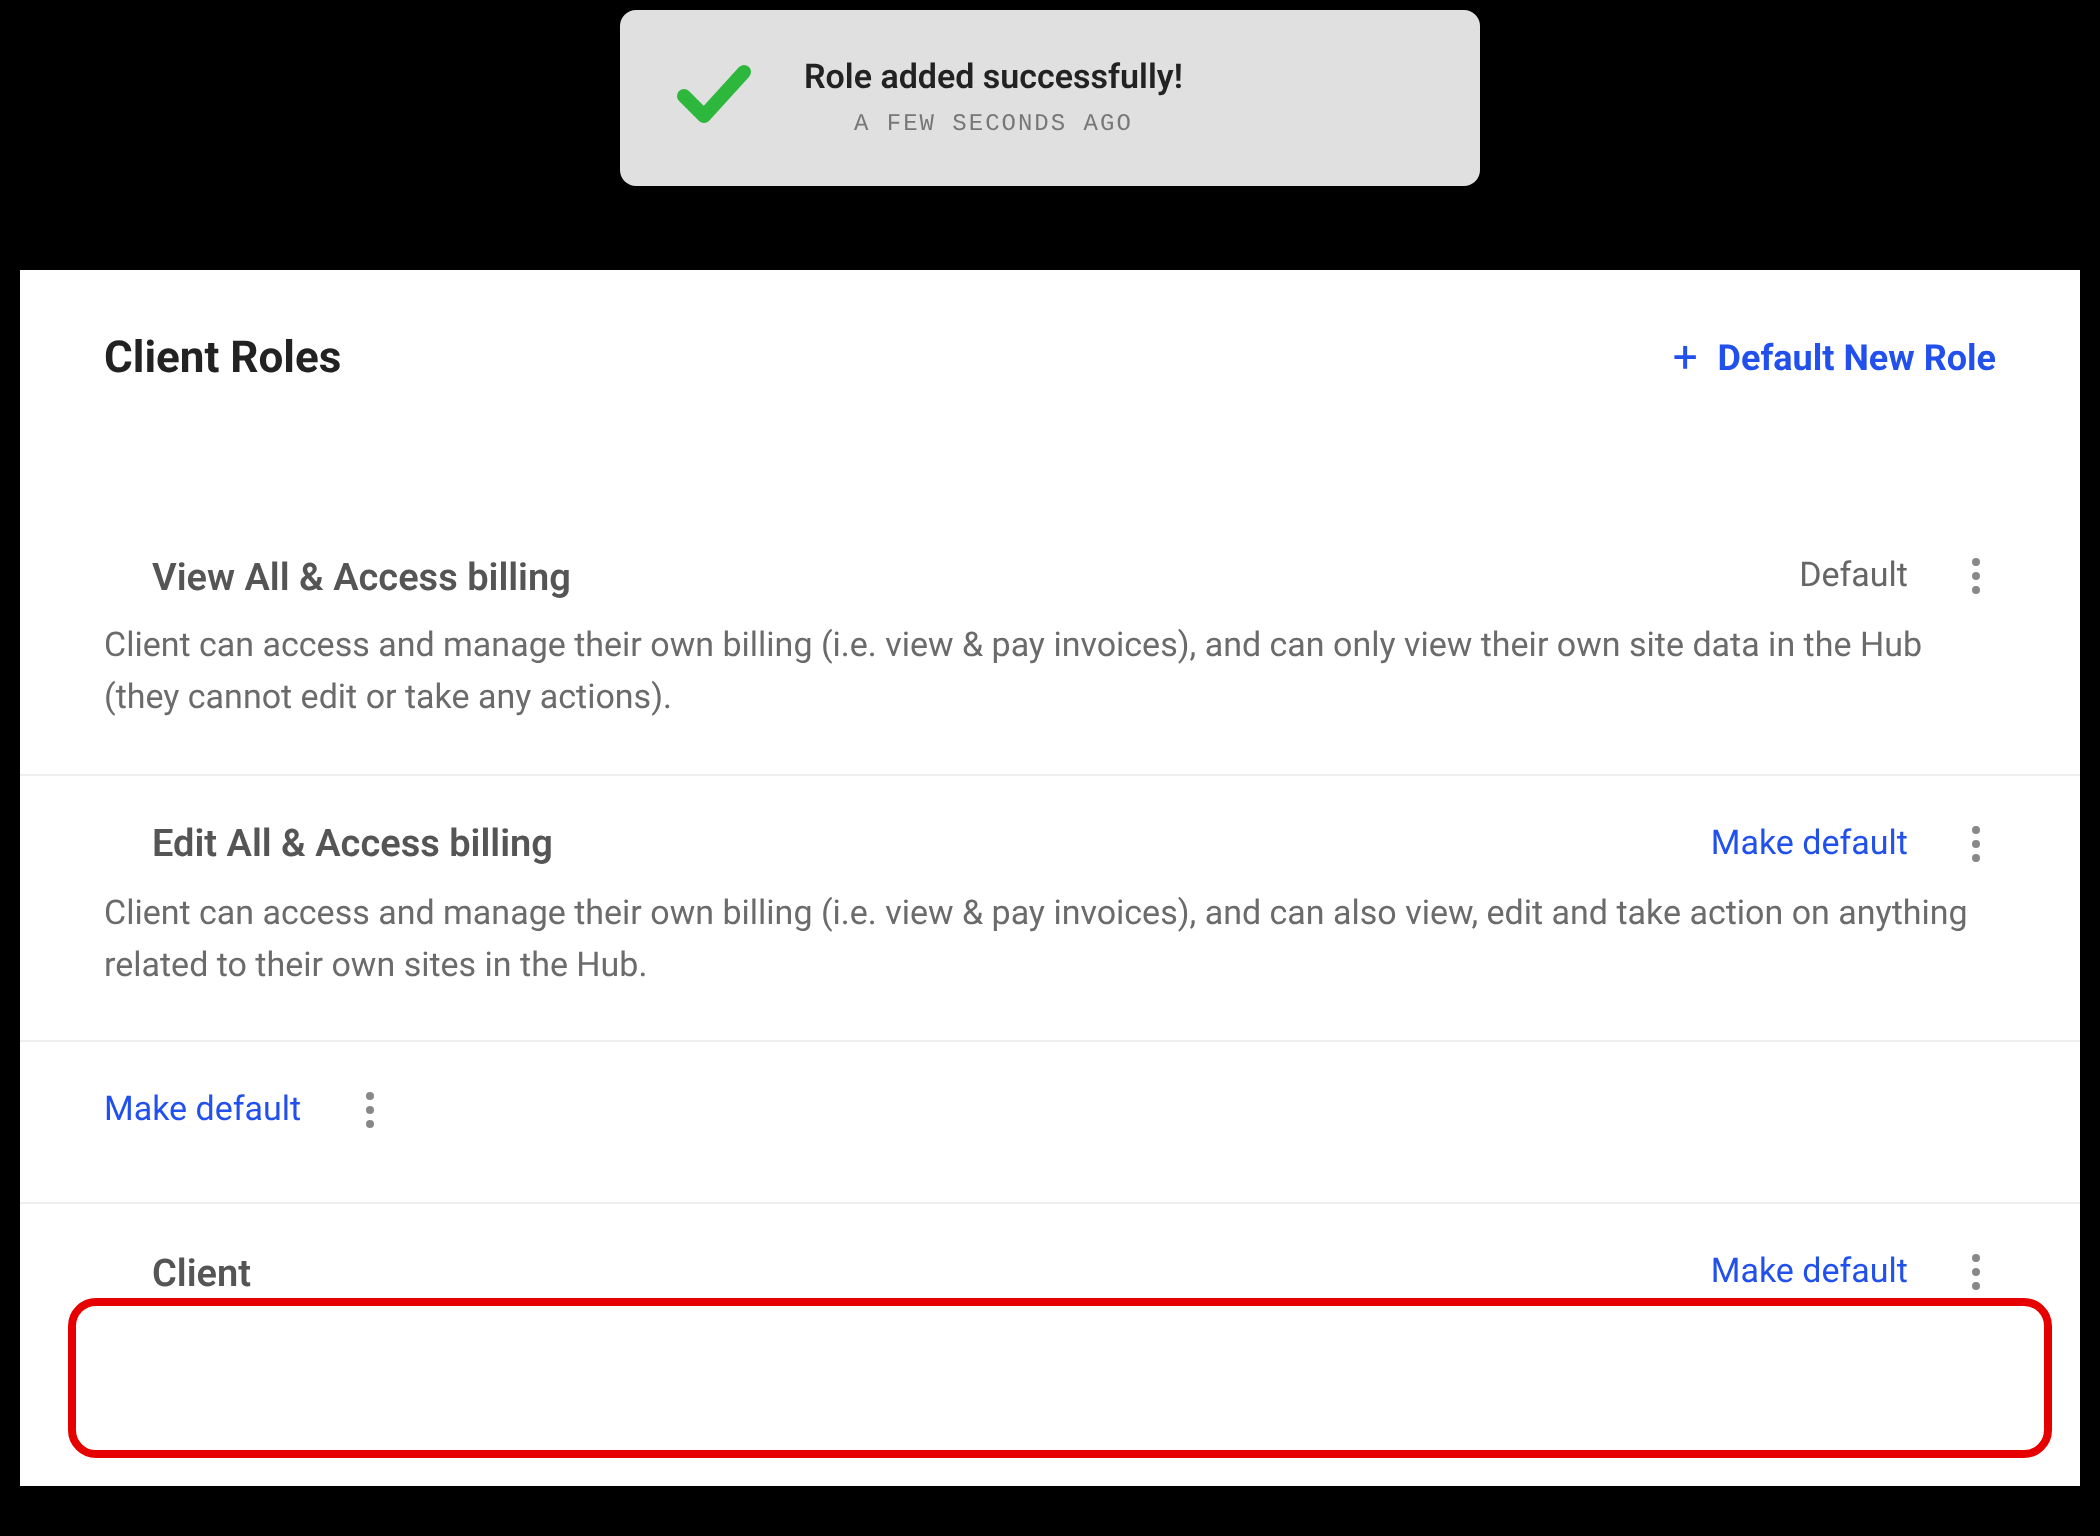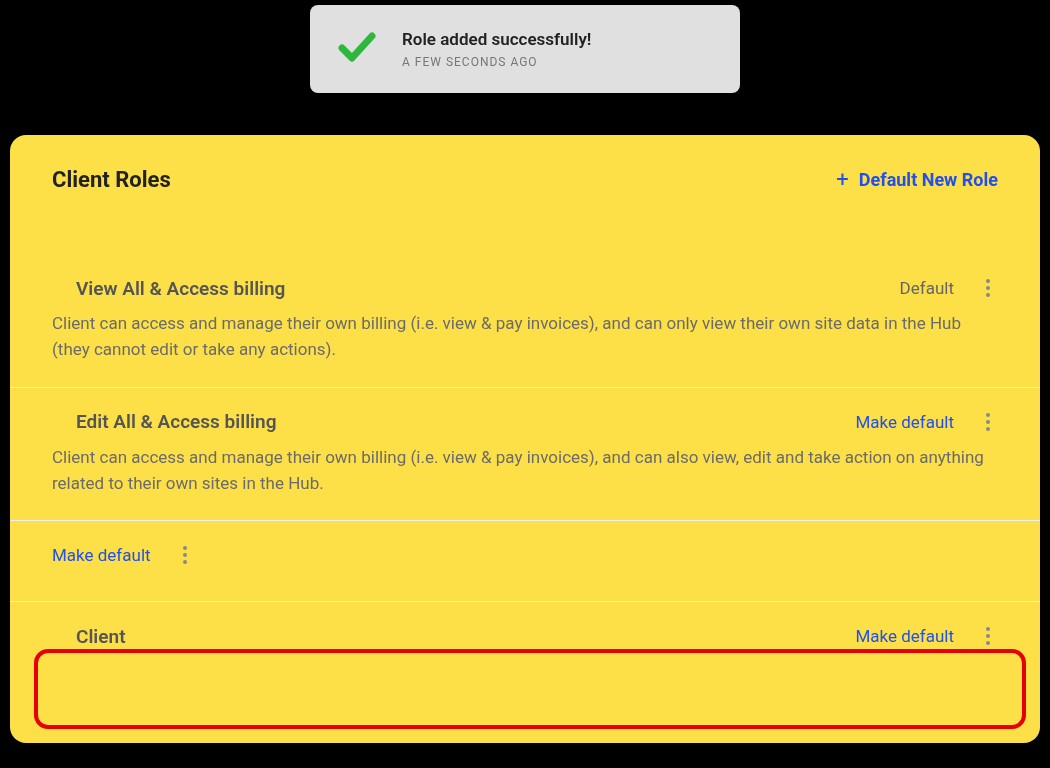--- a/index.html
+++ b/index.html
@@ -19,31 +19,31 @@
       width: 430px;
       background: #e0e0e0;
       border-radius: 8px;
       padding: 20px 24px;
       display: flex;
       align-items: center;
       gap: 24px;
       box-shadow: 0 2px 6px rgba(0,0,0,0.15);
     }
     .toast-icon { flex-shrink: 0; }
-    .toast-body { display: flex; flex-direction: column; gap: 6px; }
+    .toast-body { display: flex; flex-direction: column; gap: 6px; align-items: center; }
     .toast-title { font-size: 17px; font-weight: 600; color: #222; }
-    .toast-time { font-size: 12px; letter-spacing: 1px; color: #777; }
+    .toast-time { font-size: 12px; letter-spacing: 1px; color: #777; font-family: Liberation Mono, monospace; }
     .panel {
       position: absolute;
       top: 135px;
       left: 10px;
       right: 10px;
       bottom: 25px;
-      background: #fde047;
-      border-radius: 16px;
+      background: #ffffff;
+      border-radius: 0;
       overflow: hidden;
     }
     .panel-header {
       display: flex;
       justify-content: space-between;
       align-items: center;
       padding: 32px 42px 12px 42px;
     }
     .panel-title { font-size: 22px; font-weight: 700; color: #222; }
     .create-btn {

